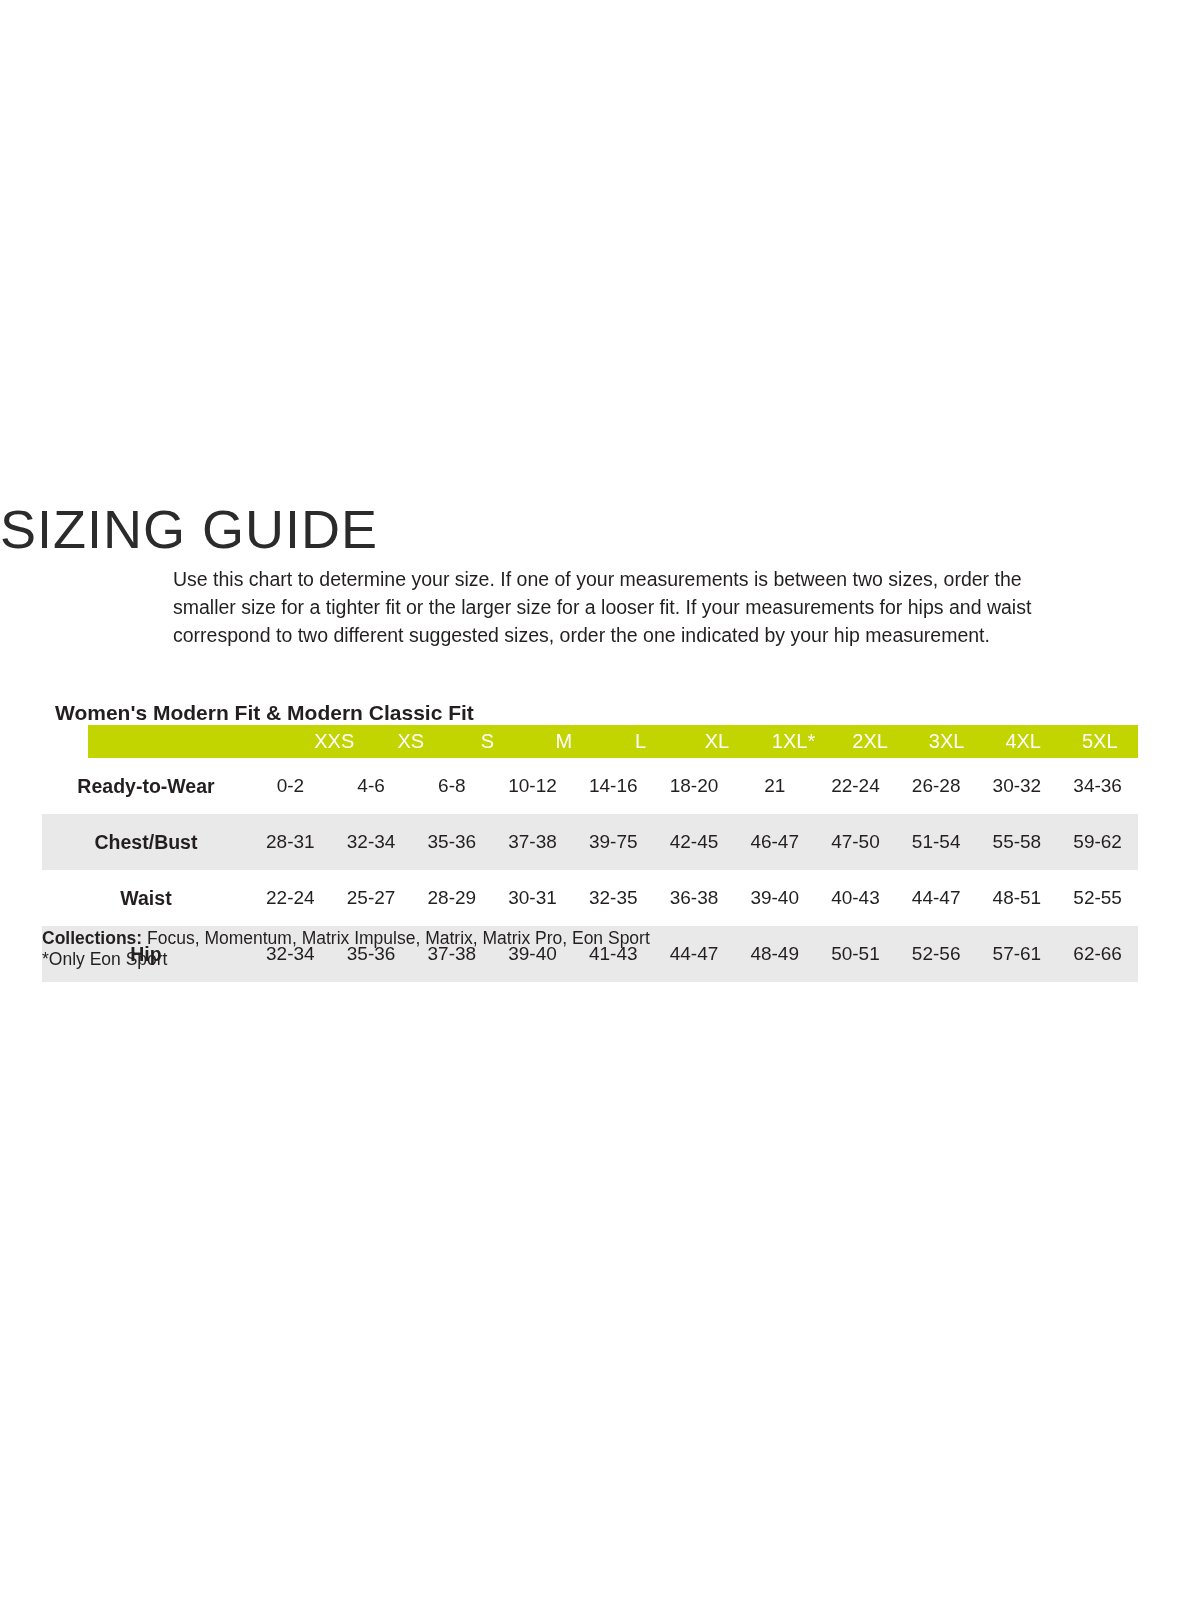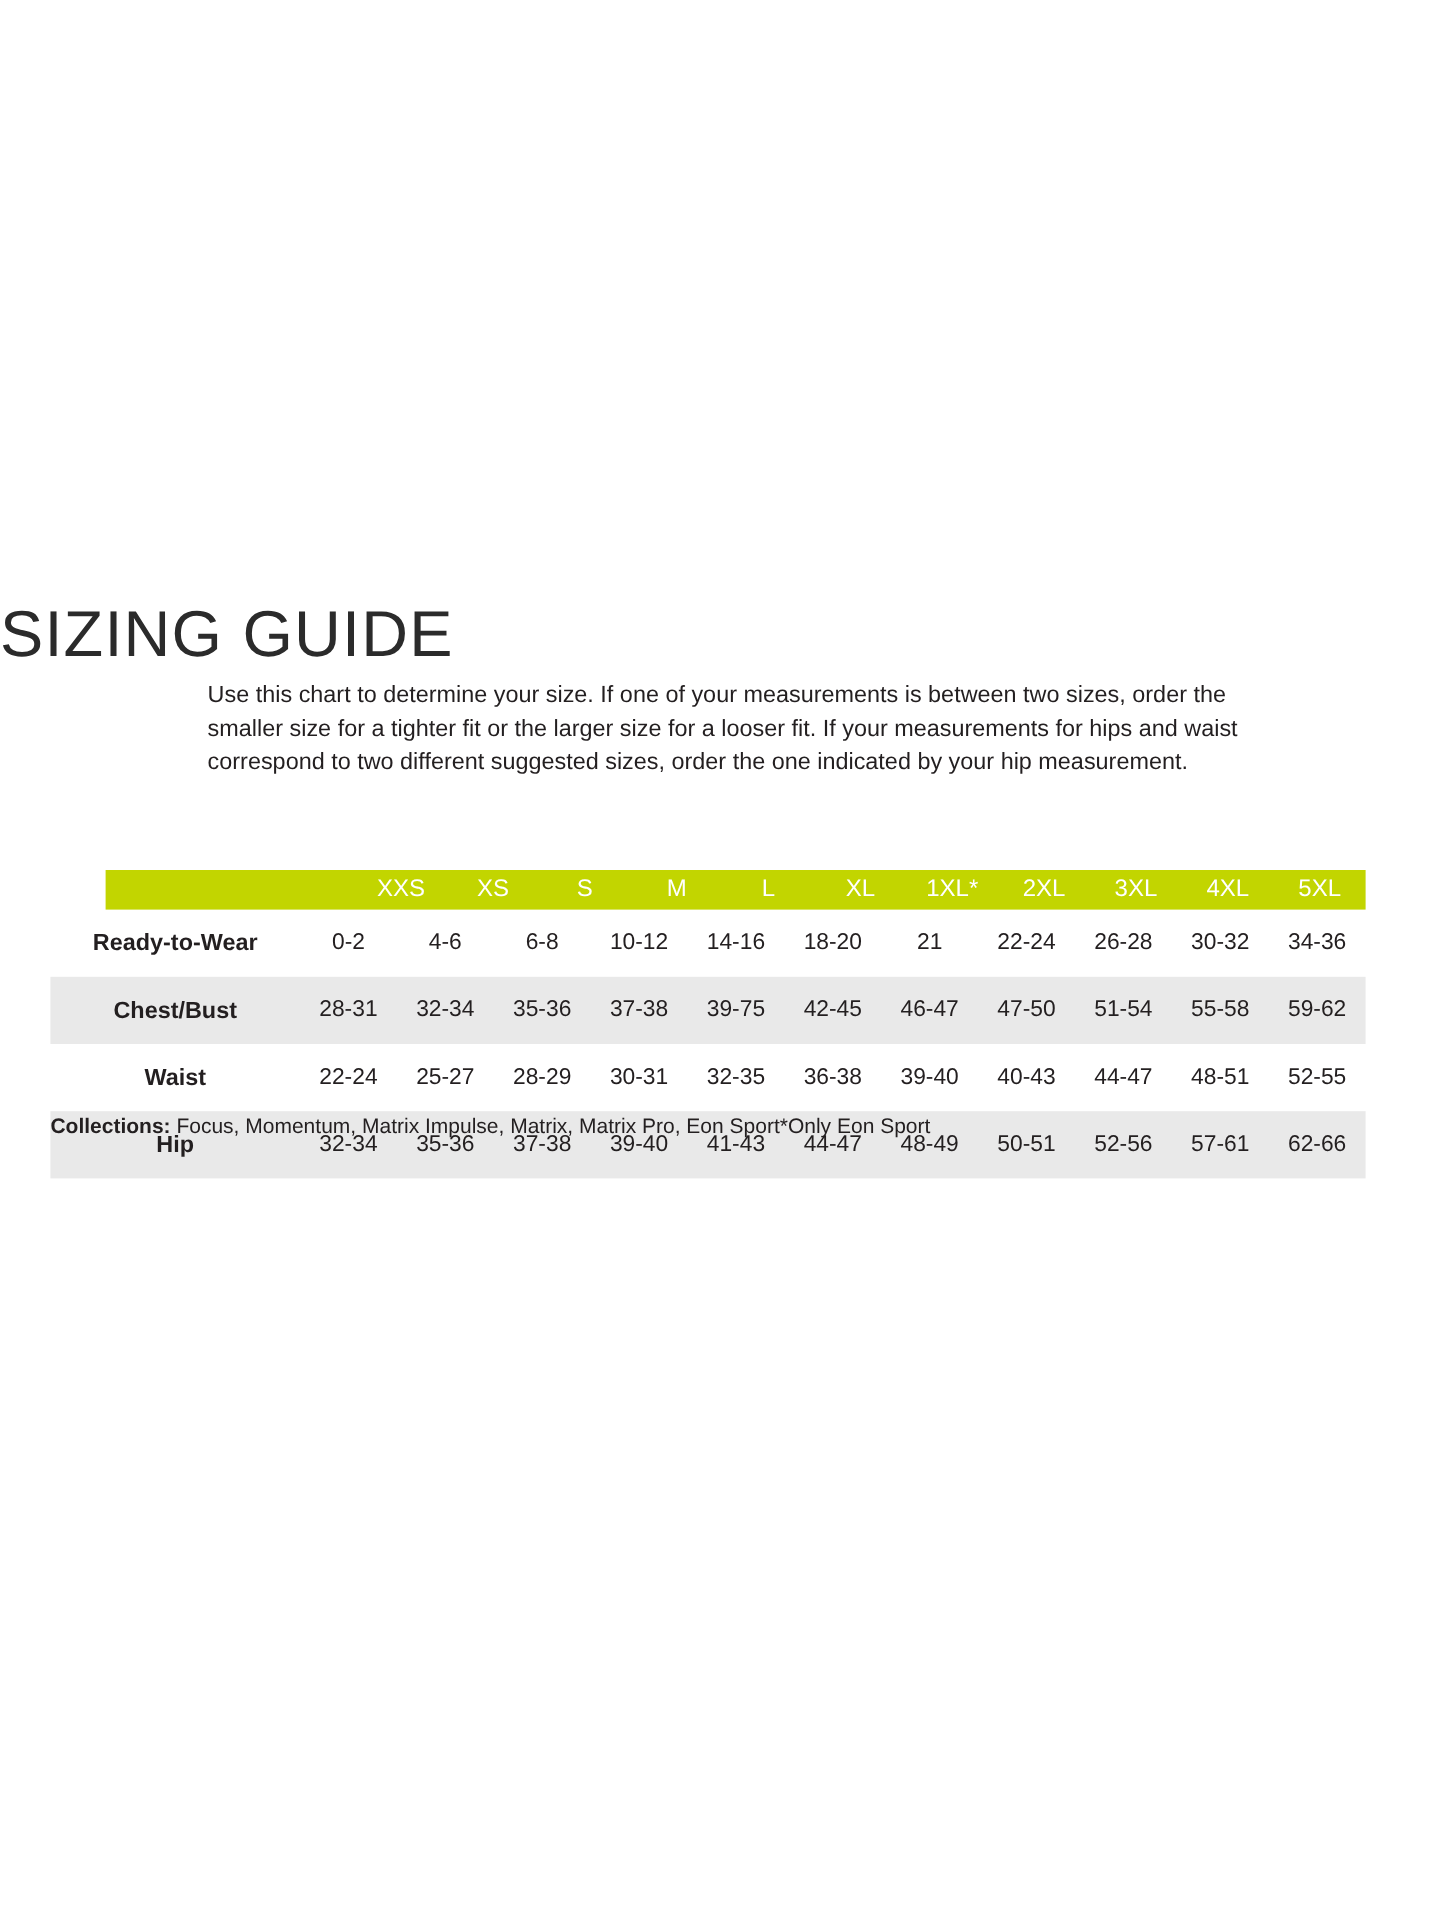--- a/index.html
+++ b/index.html
@@ -81,37 +81,39 @@
   .rowlabel {
     font-weight: 700;
     font-size: 19.5px;
   }
   .table-footer {
     position: absolute;
     top: 928px;
     left: 42px;
     width: 1096px;
     display: flex;
-    justify-content: flex-start;
+    justify-content: space-between;
     font-size: 17.5px;
     color: #231f20;
+    flex-direction: column;
   }
   .collections-label {
     font-weight: 700;
   }
 </style>
 </head>
 <body>
 
 <div class="page">
 
   <h1 class="title">SIZING GUIDE</h1>
 
   <p class="intro">Use this chart to determine your size. If one of your measurements is between two sizes, order the smaller size for a tighter fit or the larger size for a looser fit. If your measurements for hips and waist correspond to two different suggested sizes, order the one indicated by your hip measurement.</p>
 
+  <h2 class="section-heading">Women's Modern Fit &amp; Modern Classic Fit</h2>
 
   <div class="size-table">
       <div class="trow thead">
         <div class="cell"></div>
         <div class="cell">XXS</div>
         <div class="cell">XS</div>
         <div class="cell">S</div>
         <div class="cell">M</div>
         <div class="cell">L</div>
         <div class="cell">XL</div>

